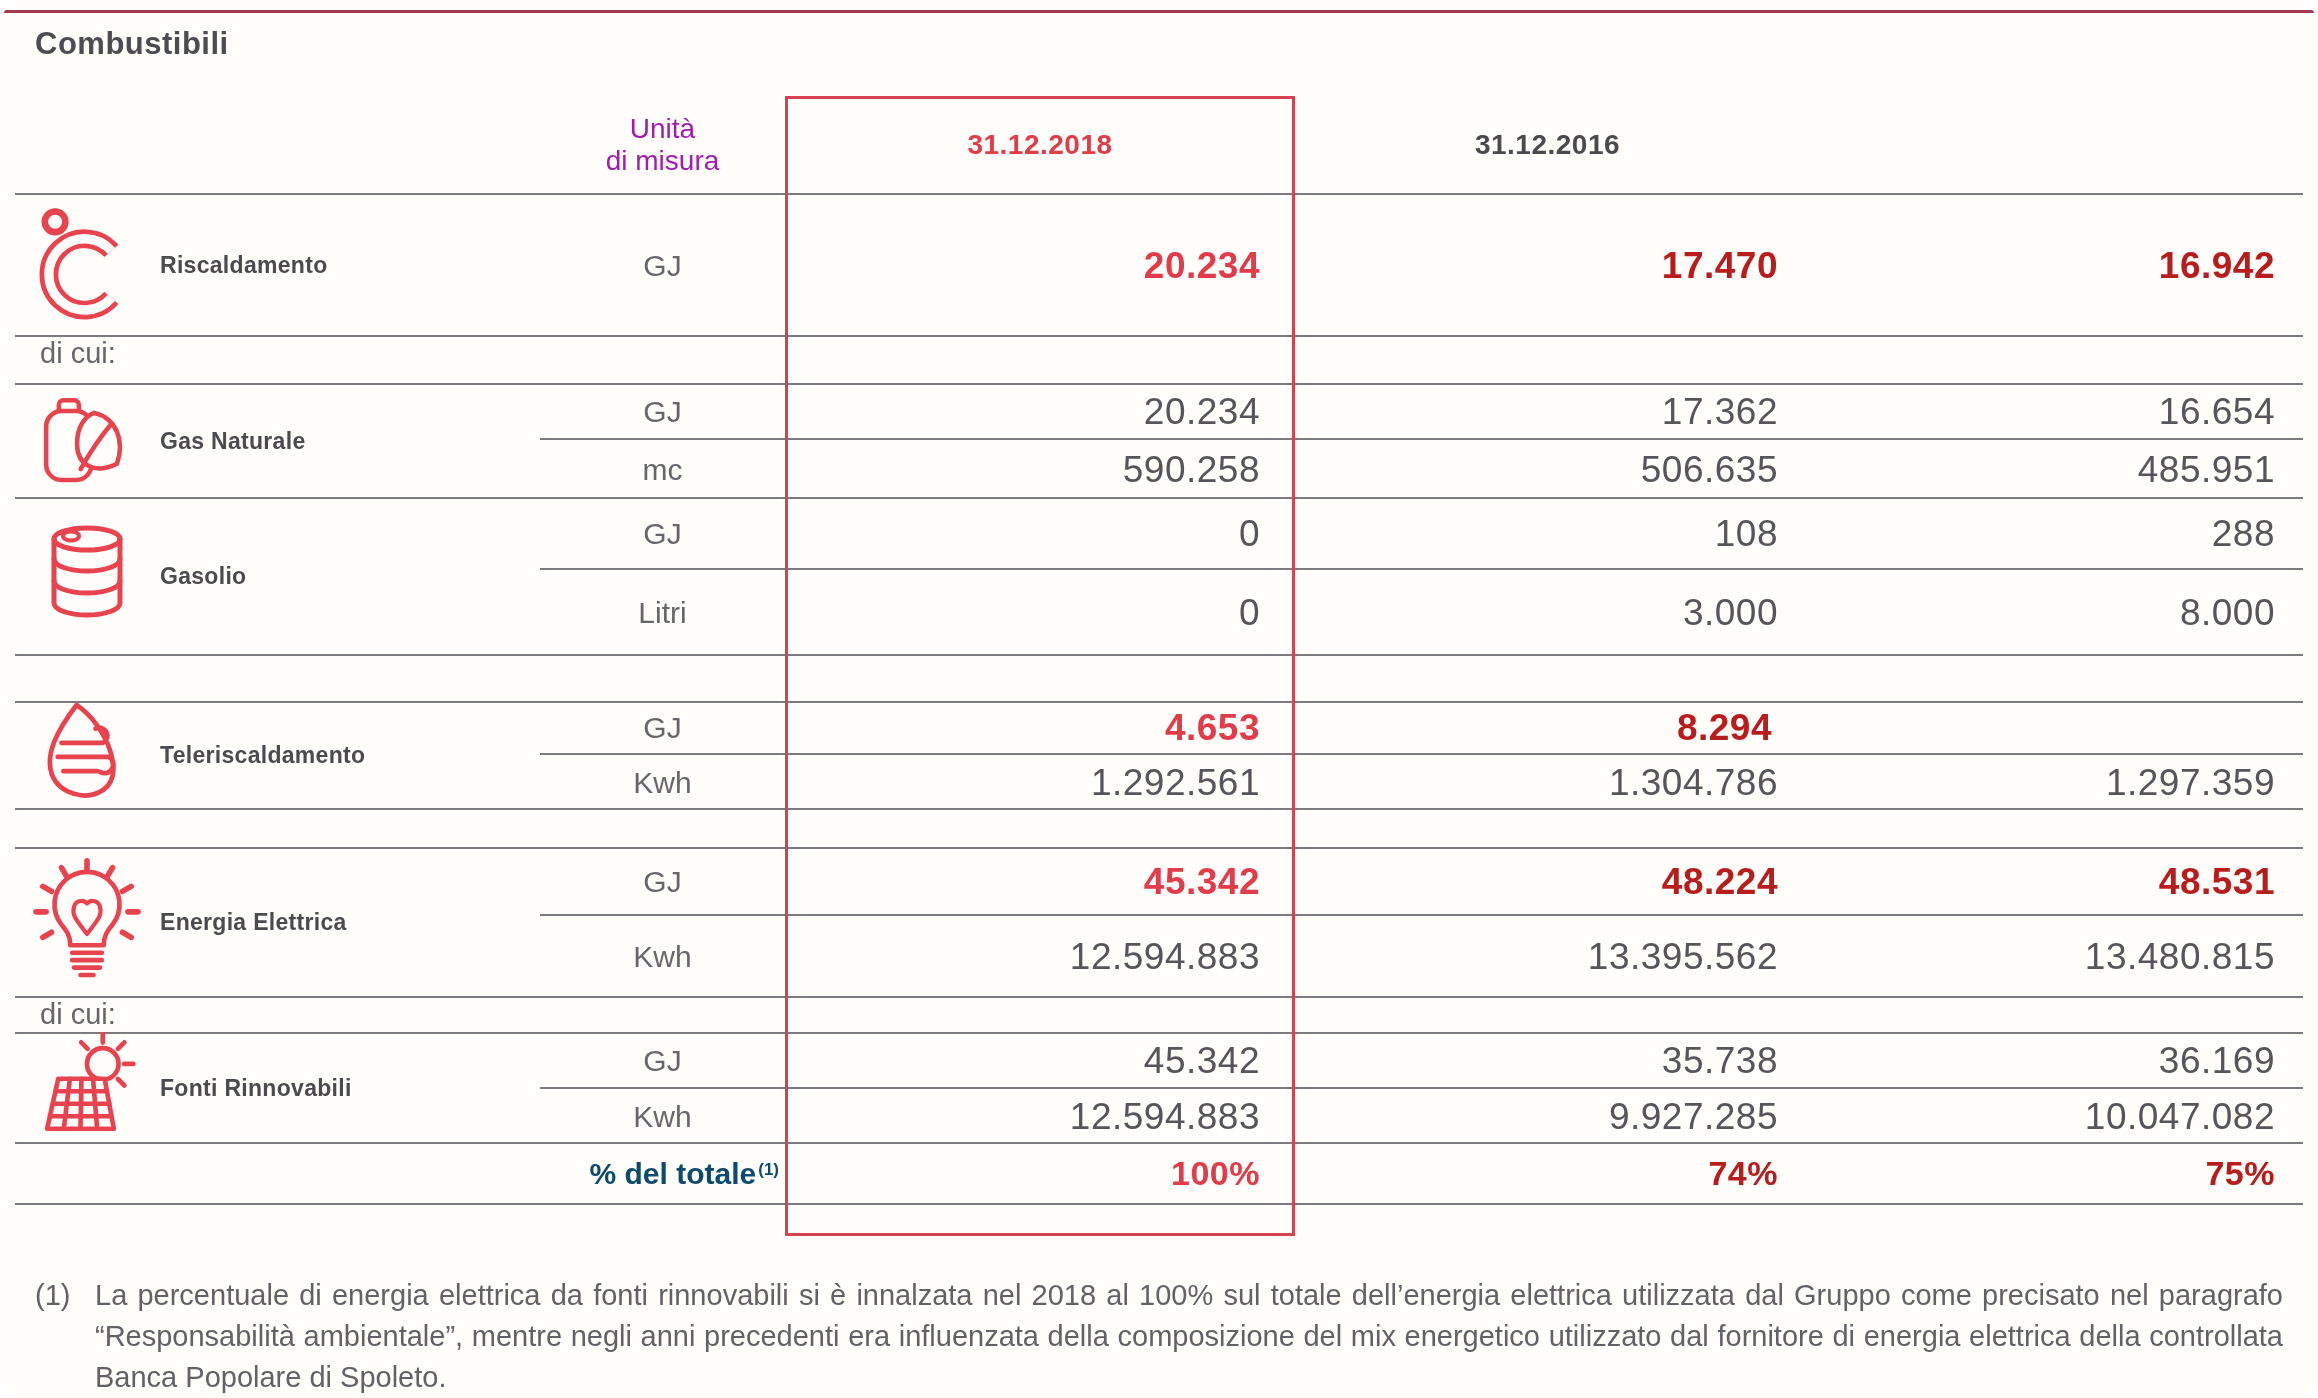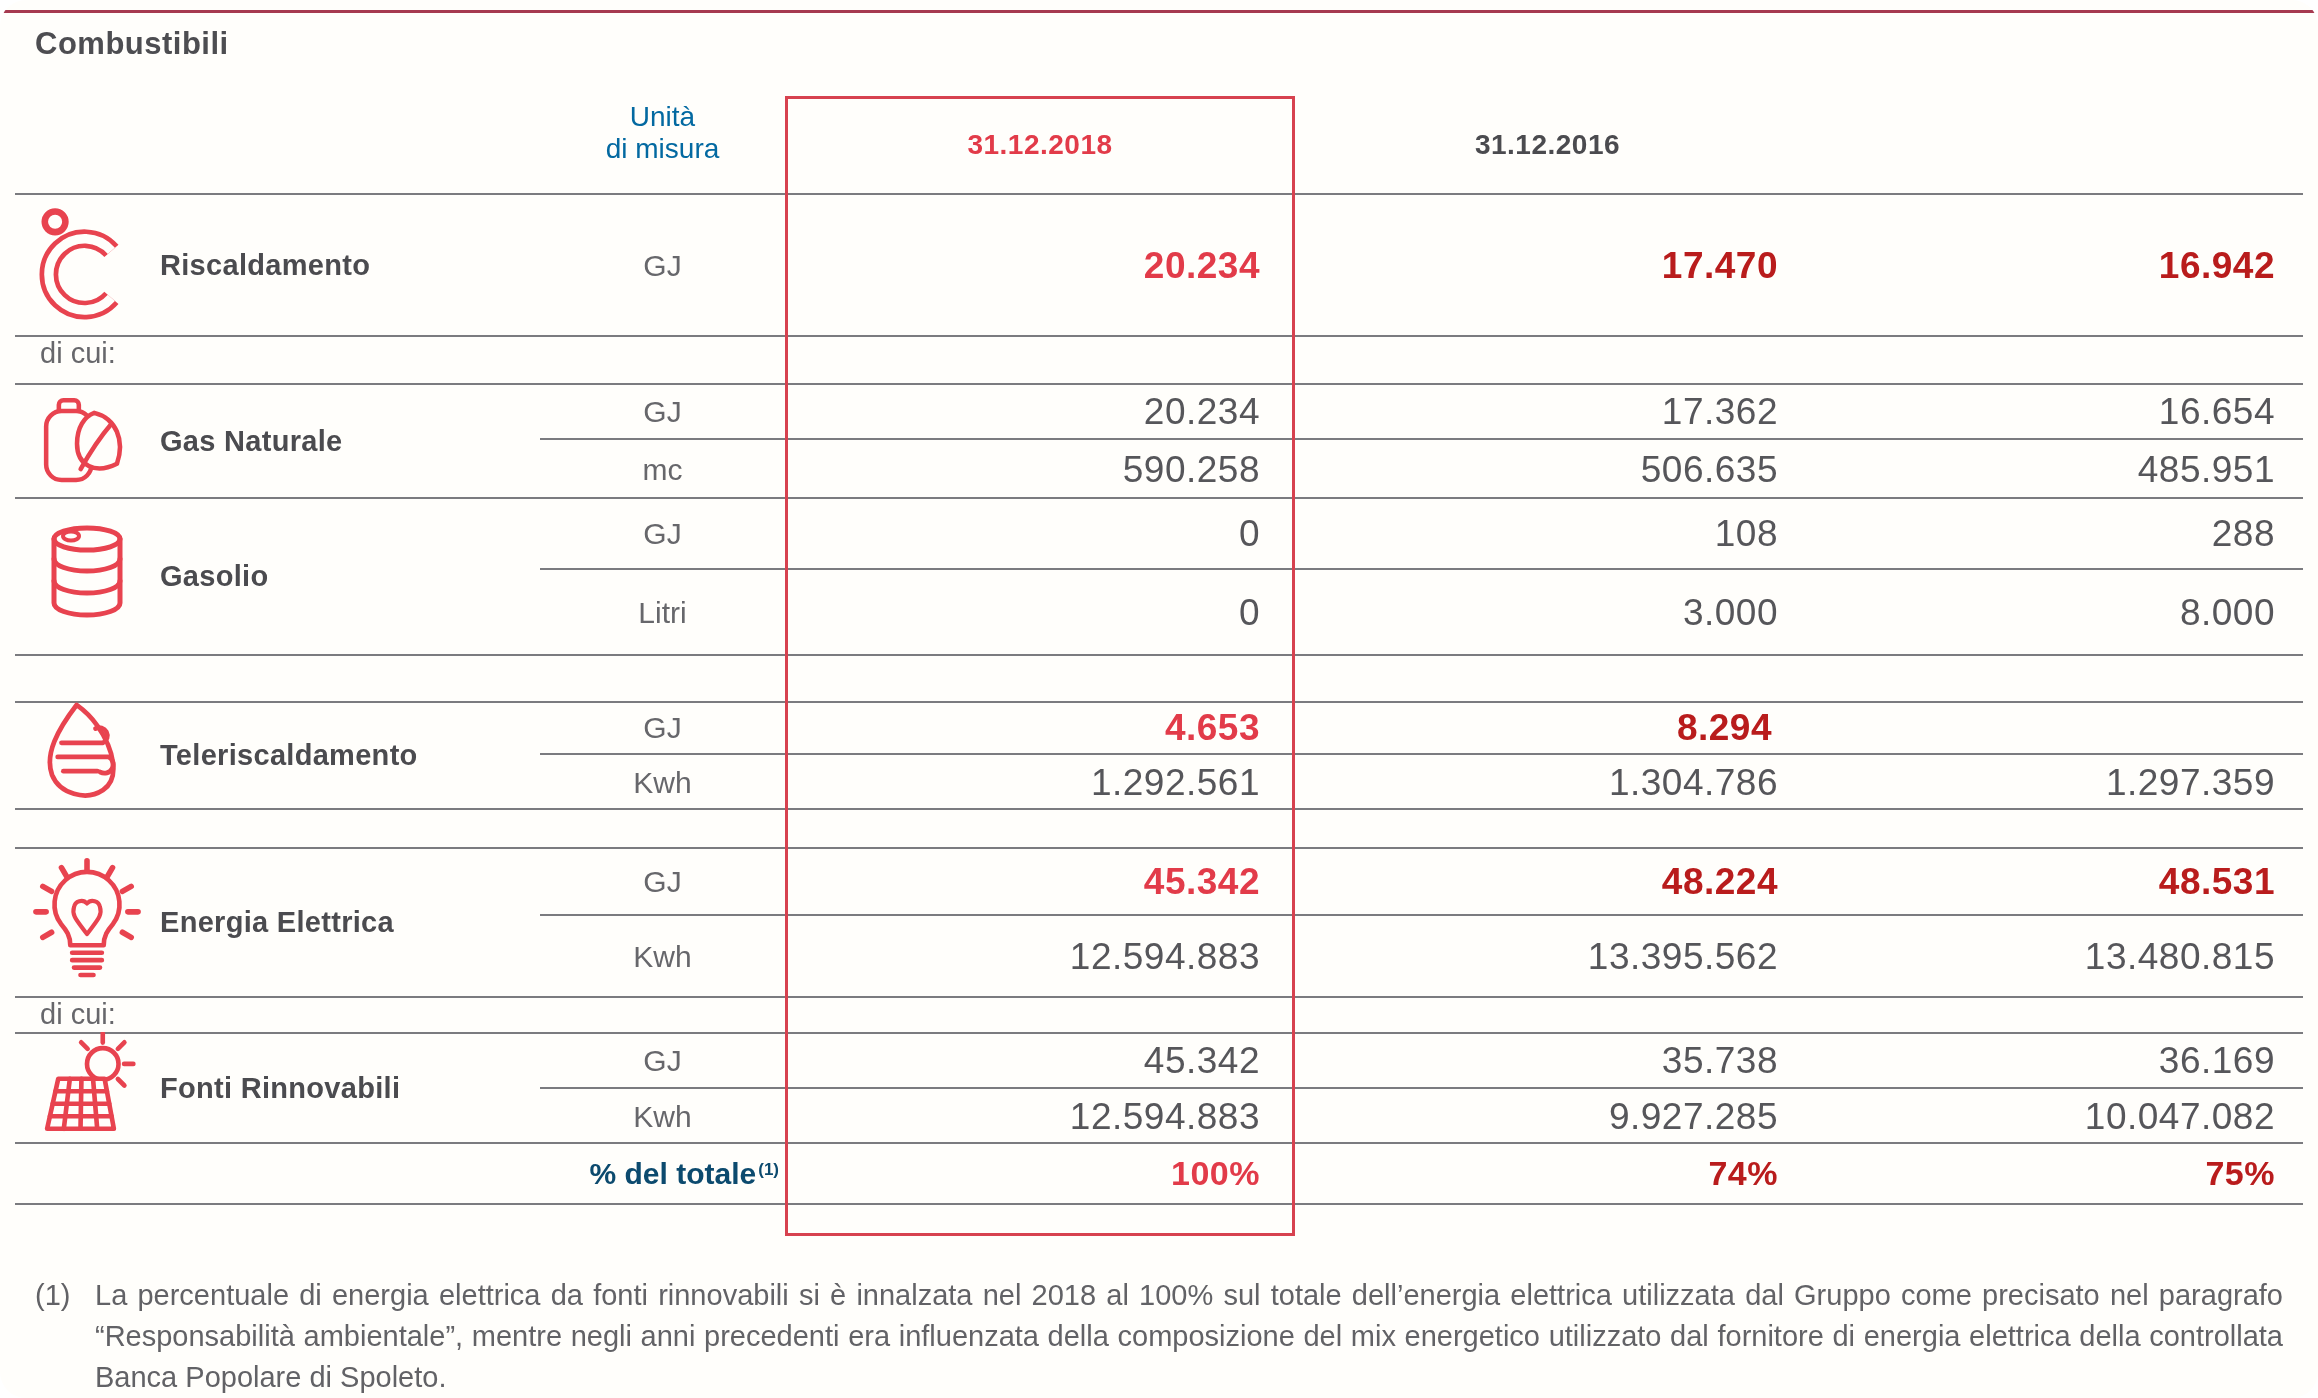--- a/index.html
+++ b/index.html
@@ -15,38 +15,38 @@
 
   
   .table { position:absolute; left:15px; top:96px; width:2288px; }
   .trow { position:relative; box-sizing:border-box; border-top:2px solid #7b7b7f; }
   .trow.no-top { border-top:none; }
   .trow.last { border-bottom:2px solid #7b7b7f; }
 
   .icon-cell { position:absolute; left:0; top:0; bottom:0; width:130px;
     display:flex; align-items:center; justify-content:center; padding-left:14px; box-sizing:border-box; }
   .label-cell { position:absolute; left:145px; top:0; bottom:0; width:380px;
-    display:flex; align-items:center; font-weight:bold; font-size:29px; color:#4b4b4f; letter-spacing:.3px; }
+    display:flex; align-items:center; font-weight:bold; font-size:23px; color:#4b4b4f; letter-spacing:.3px; }
 
   .subrows { margin-left:525px; }
   .subrow { display:grid; grid-template-columns:245px 510px 505px 503px; box-sizing:border-box; }
   .sub-divider { border-bottom:2px solid #7b7b7f; }
 
   .unit { display:flex; align-items:center; justify-content:center; font-size:30px; color:#67676b; }
   .v { display:flex; align-items:center; justify-content:flex-end;
        font-size:37px; color:#56565a; letter-spacing:.5px; }
   .v2018 { padding-right:35px; } .v2017 { padding-right:22px; } .v2016 { padding-right:28px; }
   .v.bold { font-weight:bold; color:#b91c1c; }
   .v.red  { color:#e23b49; }
 
   .dicui { display:flex; align-items:center; padding-left:25px; font-size:29px; color:#67676b; }
 
   
   .unit-header { display:flex; align-items:flex-end; justify-content:center; text-align:center;
-    white-space:pre-line; font-size:28px; line-height:1.15; color:#0369a1; padding-bottom:28px; }
+    white-space:pre-line; font-size:28px; line-height:1.15; color:#a21caf; padding-bottom:16px; }
   .col-h { display:flex; align-items:flex-end; justify-content:center;
     font-size:28px; font-weight:bold; color:#4b4b4f; padding-bottom:32px; letter-spacing:.5px; }
   .col-h.red { color:#e23b49; }
 
   
   .ptot { display:flex; align-items:center; justify-content:flex-end; padding-right:6px;
     font-weight:bold; font-size:30px; color:#0c4a6e; }
   .ptot sup { font-size:17px; position:relative; top:-4px; margin-left:2px; }
 
   

